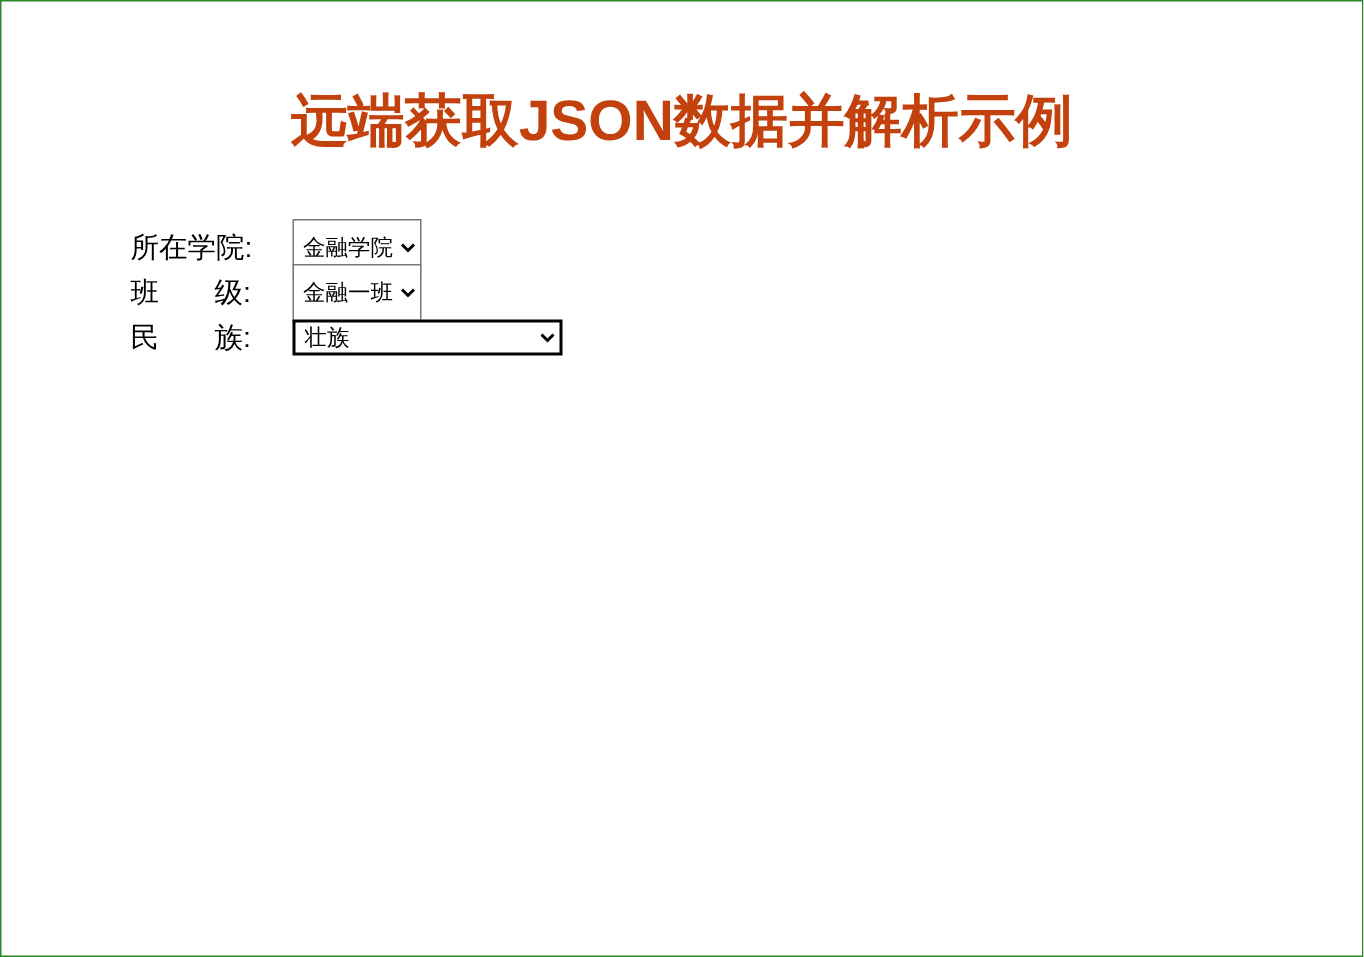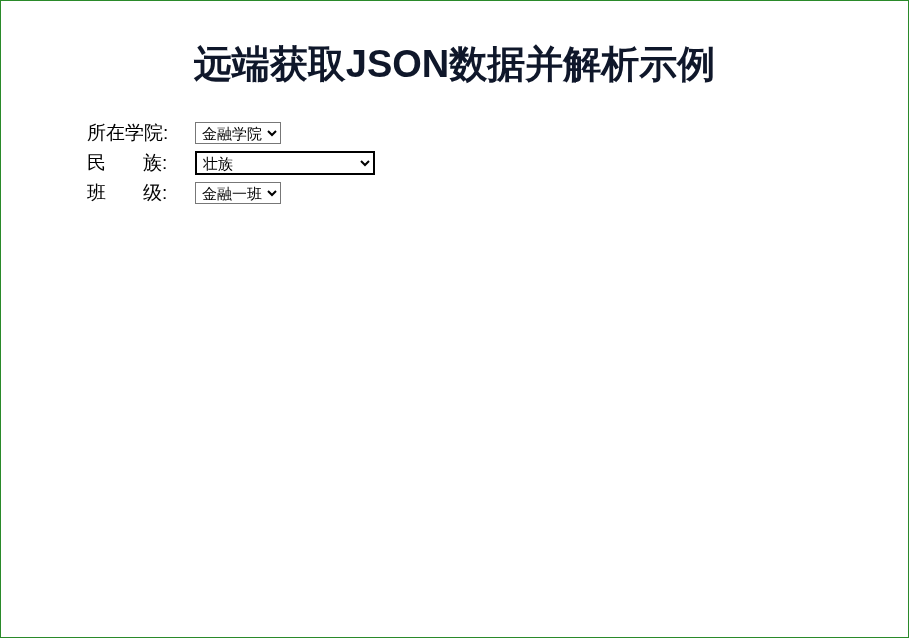--- a/index.html
+++ b/index.html
@@ -13,25 +13,25 @@
       width: 909px;
       height: 638px;
       border: 1px solid #2a8a2a;
       position: relative;
       background: #fff;
     }
     .heading {
       text-align: center;
       font-size: 38px;
       font-weight: 900;
-      margin: 0;
+      margin: 16px;
       padding-top: 38px;
       padding-bottom: 28px;
       letter-spacing: 0px;
-      color: #0f172a;
+      color: #c2410c;
     }
     .form-area {
       padding-left: 86px;
     }
     .row {
       display: flex;
       align-items: center;
       height: 30px;
       font-size: 19px;
       color: #000;
@@ -39,21 +39,21 @@
     .label {
       width: 108px;
       font-weight: 400;
       flex-shrink: 0;
     }
     select {
       font-family: inherit;
       font-size: 15px;
       background: #fff;
       border: 1px solid #555;
-      height: 22px;
+      height: 39px;
       padding: 0 2px;
     }
     select.normal {
       border: 1px solid #777;
     }
     select.focused {
       border: 2px solid #000;
       width: 180px;
       height: 24px;
     }
@@ -67,27 +67,27 @@
   <div class="form-area">
 
     <div class="row">
       <span class="label">所在学院:</span>
       <select class="normal">
         <option>金融学院</option>
       </select>
     </div>
 
     <div class="row">
-      <span class="label">民&nbsp;&nbsp;&nbsp;&nbsp;&nbsp;&nbsp;&nbsp;族:</span>
-      <select class="focused">
-        <option>壮族</option>
+      <span class="label">班&nbsp;&nbsp;&nbsp;&nbsp;&nbsp;&nbsp;&nbsp;级:</span>
+      <select class="normal">
+        <option>金融一班</option>
       </select>
     </div>
 
     <div class="row">
-      <span class="label">班&nbsp;&nbsp;&nbsp;&nbsp;&nbsp;&nbsp;&nbsp;级:</span>
-      <select class="normal">
-        <option>金融一班</option>
+      <span class="label">民&nbsp;&nbsp;&nbsp;&nbsp;&nbsp;&nbsp;&nbsp;族:</span>
+      <select class="focused">
+        <option>壮族</option>
       </select>
     </div>
 
   </div>
 </div>
 
 </body></html>

